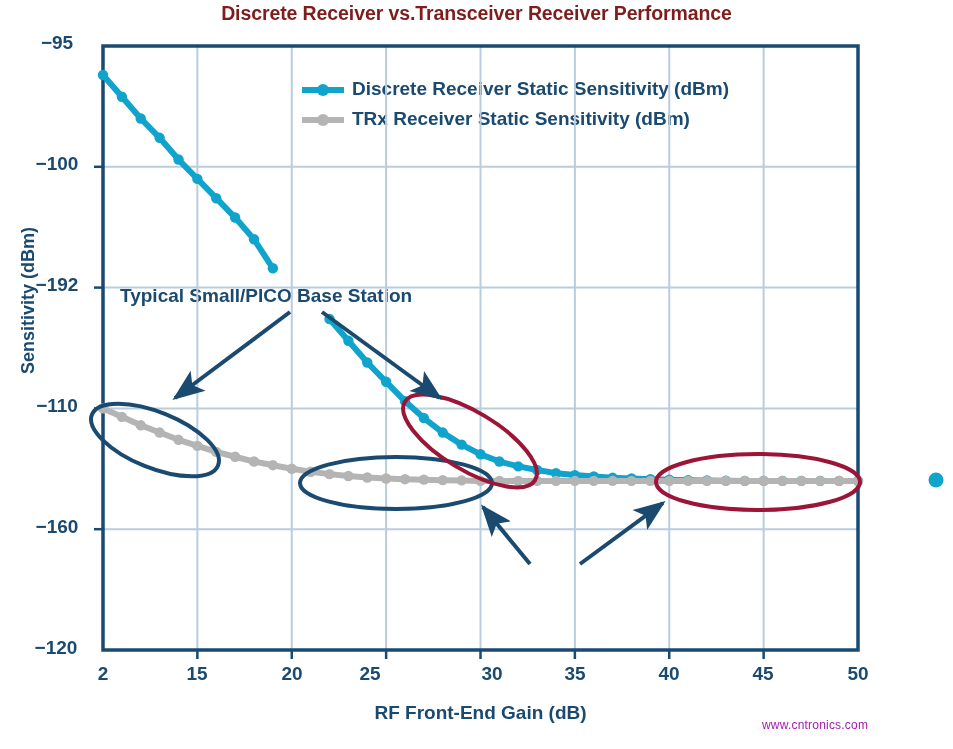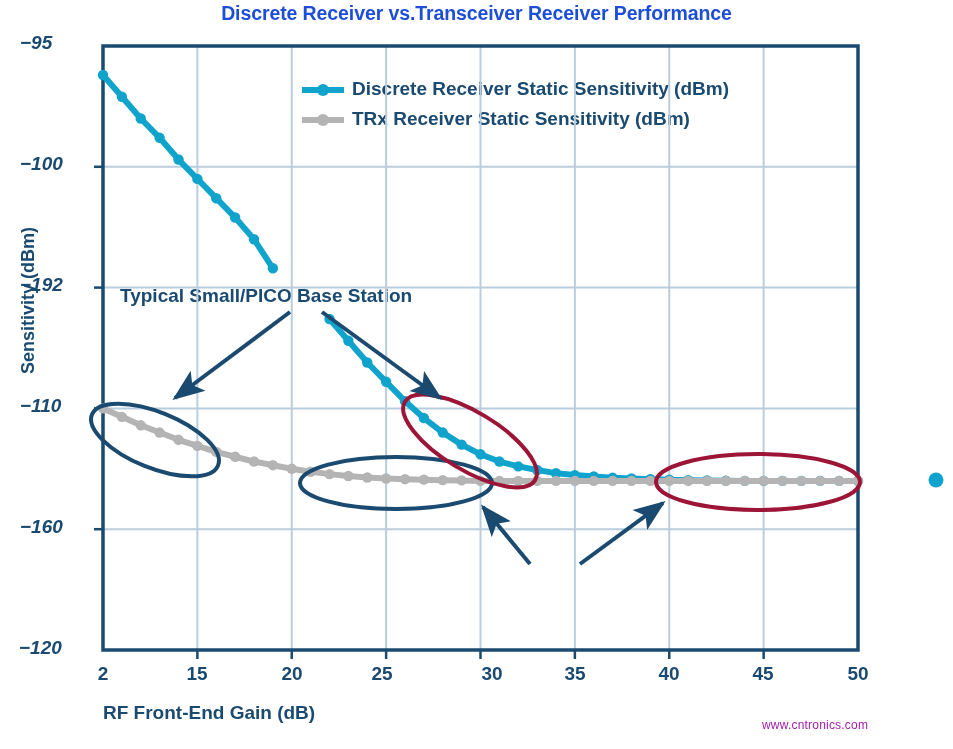--- a/index.html
+++ b/index.html
@@ -24,55 +24,54 @@
   }
   .chart-title {
     position: absolute;
     left: 0;
     top: 2px;
     width: 953px;
     text-align: center;
     font-size: 19.5px;
     font-weight: bold;
     letter-spacing: -0.1px;
-    color: #1d4ed8;
+    color: #7f1d1d;
   }
   .y-axis-title {
     position: absolute;
     left: -92px;
     top: 290px;
     width: 240px;
     text-align: center;
     font-size: 18px;
     font-weight: bold;
     color: #1a4a70;
     transform: rotate(-90deg);
     transform-origin: center center;
   }
   .x-axis-title {
     position: absolute;
     left: 103px;
     top: 702px;
     width: 755px;
-    text-align: left;
+    text-align: center;
     font-size: 19px;
     font-weight: bold;
     color: #1a4a70;
   }
   .tick-label {
     position: absolute;
     font-size: 19px;
     font-weight: bold;
     color: #1a4a70;
     white-space: nowrap;
   }
   .ytick {
-    text-align: left;
+    text-align: center;
     width: 74px;
-    font-style: italic;
   }
   .xtick {
     text-align: center;
     width: 60px;
   }
   .legend-text {
     position: absolute;
     font-size: 19px;
     font-weight: bold;
     color: #1a4a70;
@@ -109,21 +108,21 @@
   <div class="tick-label ytick" style="left:20px; top:32px;">−95</div>
   <div class="tick-label ytick" style="left:20px; top:153px;">−100</div>
   <div class="tick-label ytick" style="left:20px; top:274px;">−192</div>
   <div class="tick-label ytick" style="left:20px; top:395px;">−110</div>
   <div class="tick-label ytick" style="left:20px; top:516px;">−160</div>
   <div class="tick-label ytick" style="left:19px; top:637px;">−120</div>
 
   <div class="tick-label xtick" style="left:73px; top:663px;">2</div>
   <div class="tick-label xtick" style="left:167px; top:663px;">15</div>
   <div class="tick-label xtick" style="left:262px; top:663px;">20</div>
-  <div class="tick-label xtick" style="left:352px; top:663px;text-align:center;">25</div>
+  <div class="tick-label xtick" style="left:340px; top:663px;text-align:center;">25</div>
   <div class="tick-label xtick" style="left:462px; top:663px;">30</div>
   <div class="tick-label xtick" style="left:545px; top:663px;">35</div>
   <div class="tick-label xtick" style="left:639px; top:663px;">40</div>
   <div class="tick-label xtick" style="left:733px; top:663px;">45</div>
   <div class="tick-label xtick" style="left:828px; top:663px;">50</div>
 
   <div class="legend-text" style="left:352px; top:78px;">Discrete Receiver Static Sensitivity (dBm)</div>
   <div class="legend-text" style="left:352px; top:108px;">TRx Receiver Static Sensitivity (dBm)</div>
 
   <div class="annot-text" style="left:120px; top:285px;">Typical Small/PICO Base Station</div>

